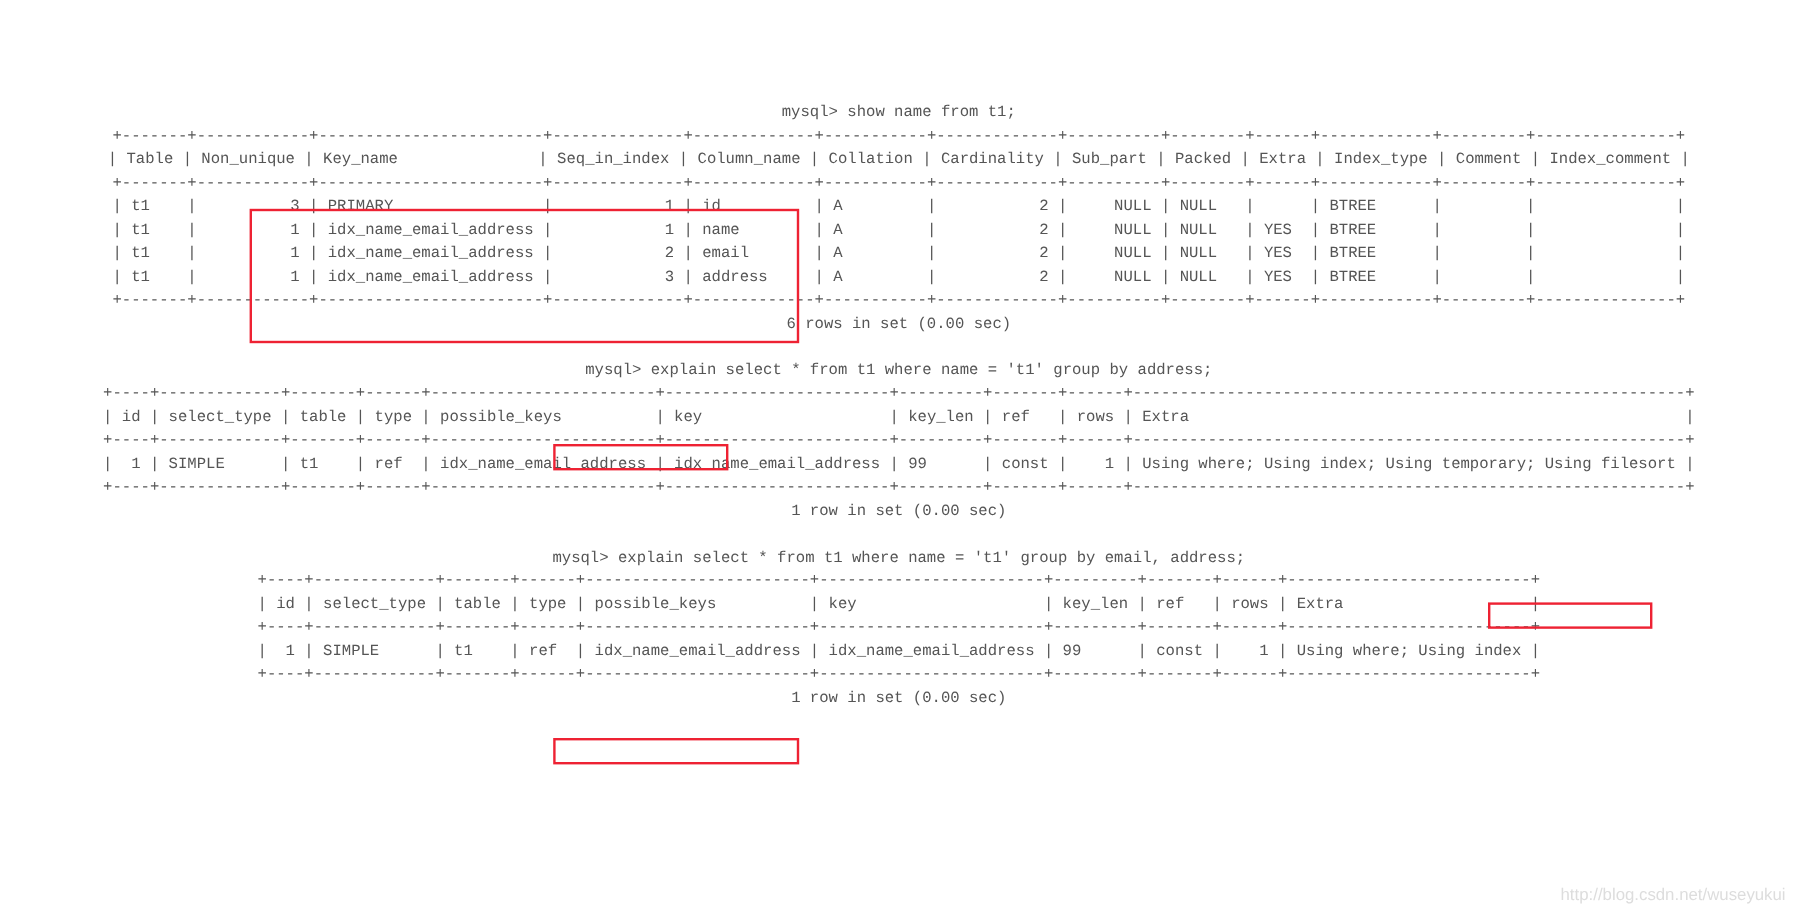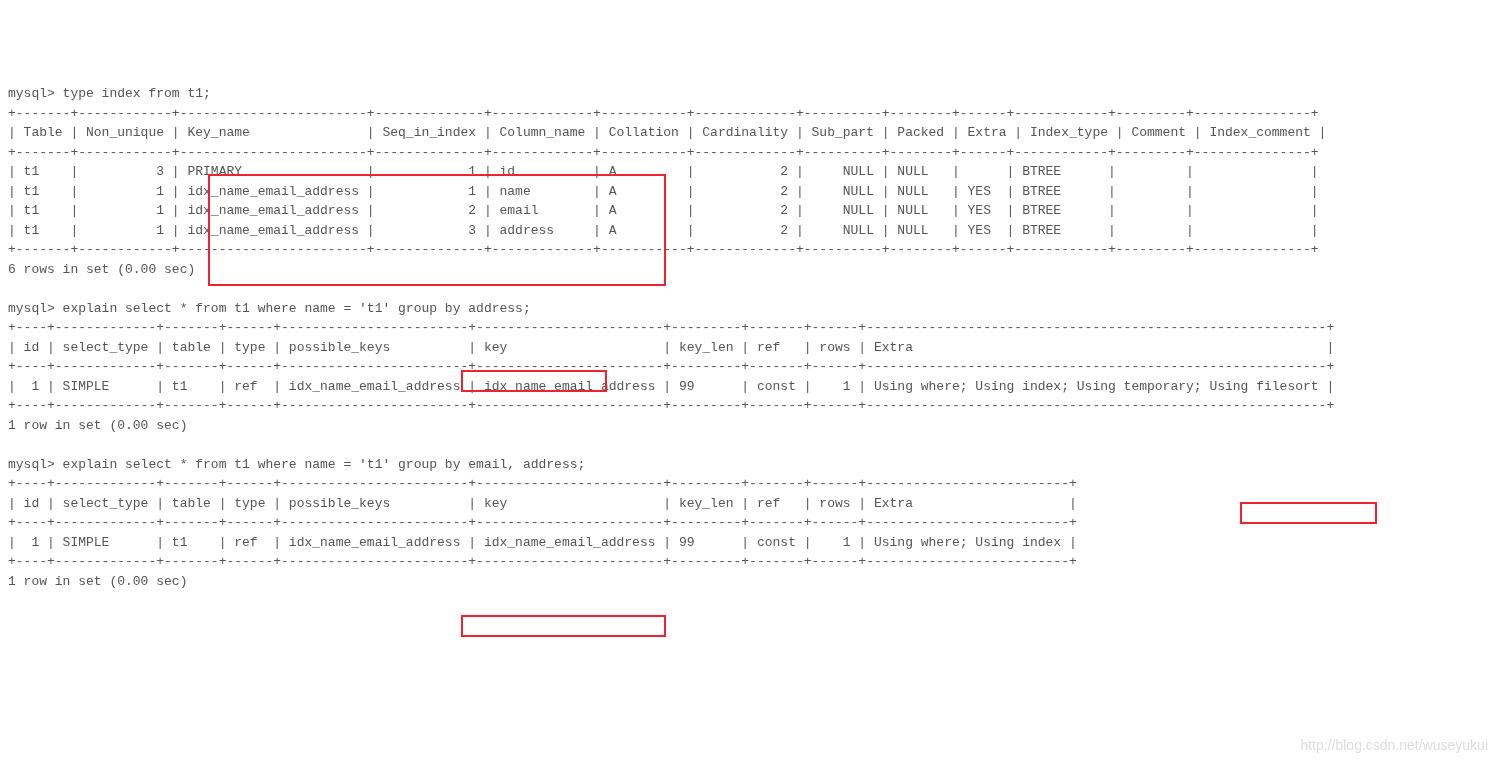--- a/index.html
+++ b/index.html
@@ -1,15 +1,15 @@
 <!DOCTYPE html>
 <html><head>
   <meta charset="utf-8">
   <style>
-    * { margin: 0; padding: 0; box-sizing: border-box; }
+    * { margin: 0; padding: 0; box-sizing: border-box; text-align: center; }
     body {
       font-family: "Courier New", Consolas, monospace;
       font-size: 13px;
       color: #555;
       background: #fff;
       white-space: pre;
       padding: 6px 8px;
       line-height: 1.5;
       position: relative;
       overflow: hidden;
@@ -30,21 +30,21 @@
       font-size: 14px;
       color: #ddd;
       margin-top: 48px;
     }
   </style>
 </head>
 <body>
 
 
 
-<span>mysql&gt; </span><span>type index from t1;</span>
+<span>mysql&gt; </span><span>show name from t1;</span>
 <span>+-------+------------+------------------------+--------------+-------------+-----------+-------------+----------+--------+------+------------+---------+---------------+</span>
 <span>| Table | Non_unique | Key_name               | Seq_in_index | Column_name | Collation | Cardinality | Sub_part | Packed | Extra | Index_type | Comment | Index_comment |</span>
 <span>+-------+------------+------------------------+--------------+-------------+-----------+-------------+----------+--------+------+------------+---------+---------------+</span>
 <span>| t1    |          3 | PRIMARY                |            1 | id          | A         |           2 |     NULL | NULL   |      | BTREE      |         |               |</span>
 <span>| t1    |          1 | idx_name_email_address |            1 | name        | A         |           2 |     NULL | NULL   | YES  | BTREE      |         |               |</span>
 <span>| t1    |          1 | idx_name_email_address |            2 | email       | A         |           2 |     NULL | NULL   | YES  | BTREE      |         |               |</span>
 <span>| t1    |          1 | idx_name_email_address |            3 | address     | A         |           2 |     NULL | NULL   | YES  | BTREE      |         |               |</span>
 <span>+-------+------------+------------------------+--------------+-------------+-----------+-------------+----------+--------+------+------------+---------+---------------+</span>
 <span>6 rows in set (0.00 sec)</span>
 

